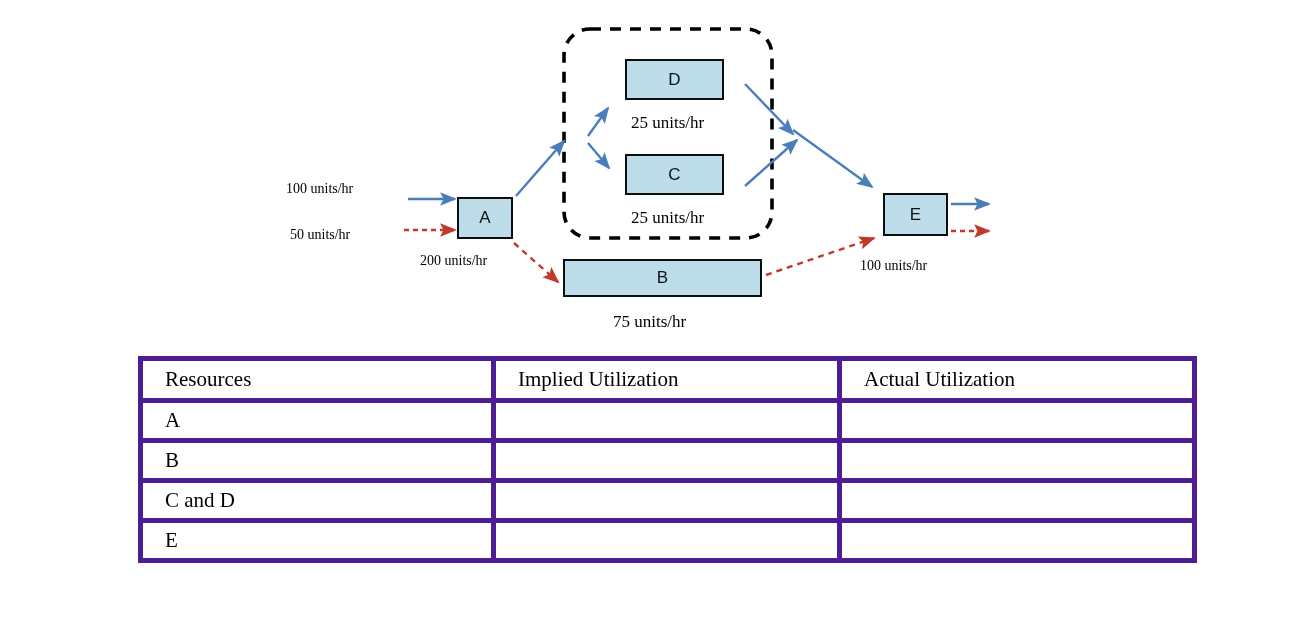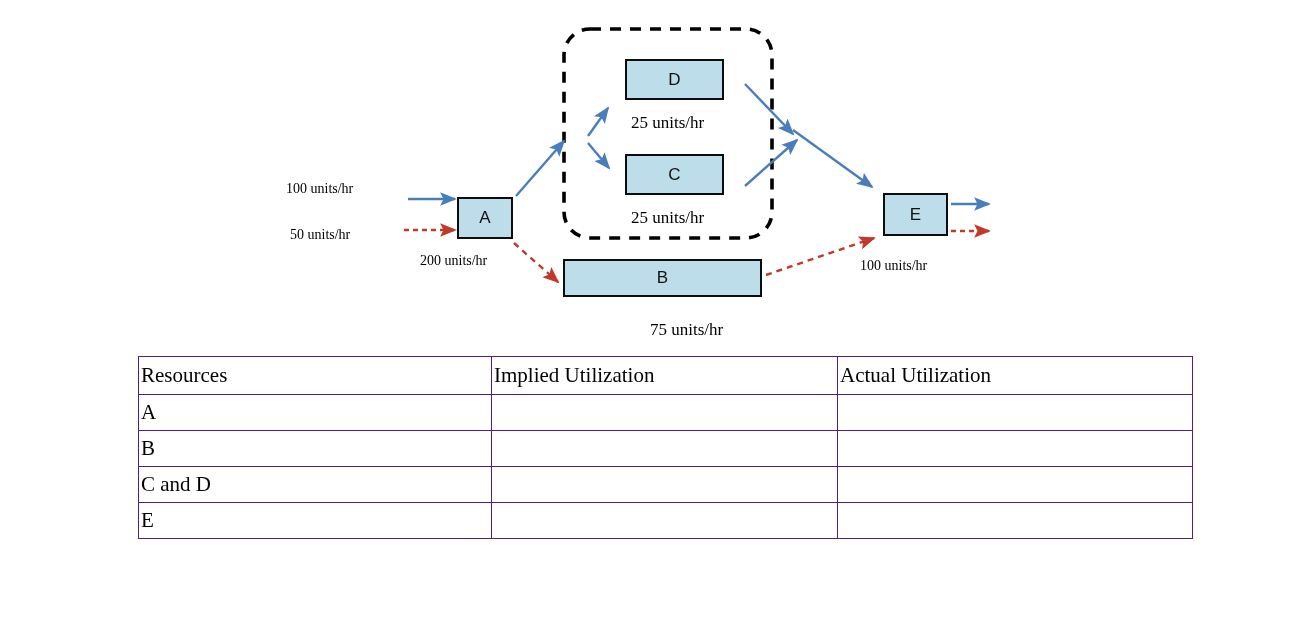--- a/index.html
+++ b/index.html
@@ -53,21 +53,21 @@
   .node-e { left: 883px; top: 193px; width: 65px; height: 43px; }
 
   .cap {
     position: absolute;
     font-size: 17px;
     white-space: nowrap;
     line-height: 1;
   }
   .cap-d { left: 631px; top: 114px; }
   .cap-c { left: 631px; top: 209px; }
-  .cap-b { left: 650px; top: 313px; margin-top: 8px; }
+  .cap-b { left: 613px; top: 313px; }
 
   .rate {
     position: absolute;
     font-size: 14px;
     white-space: nowrap;
     line-height: 1;
   }
   .rate-in1  { left: 286px; top: 182px; }
   .rate-in2  { left: 290px; top: 228px; }
   .rate-a2b  { left: 420px; top: 254px; }
@@ -76,23 +76,23 @@
   
   #util-table {
     position: absolute;
     left: 138px;
     top: 356px;
     width: 1054px;
     border-collapse: collapse;
     table-layout: fixed;
   }
   #util-table td {
-    border: 1px solid #4c1d95;
+    border: 5px solid #4c1d95;
     height: 32px;
-    padding: 1px 0 2px 2px;
+    padding: 1px 0 2px 22px;
     font-size: 21px;
     vertical-align: middle;
     line-height: 1;
   }
   #util-table tr.hdr td { height: 34px; }
   #util-table col.c1 { width: 353px; }
   #util-table col.c2 { width: 346px; }
   #util-table col.c3 { width: 355px; }
 </style>
 </head>

